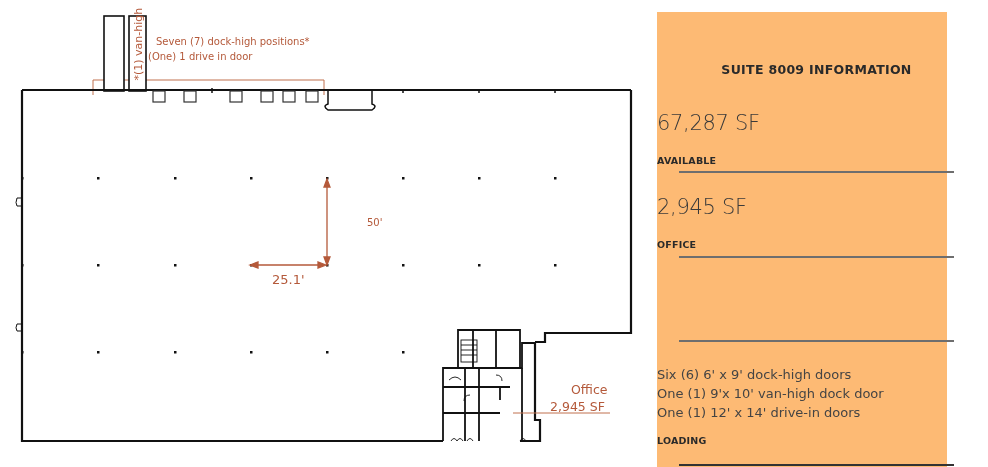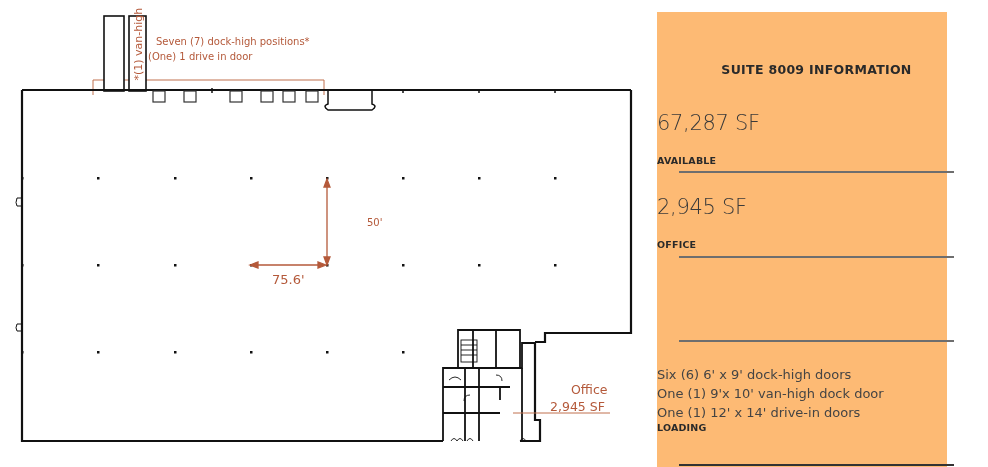--- a/index.html
+++ b/index.html
@@ -116,21 +116,21 @@
       <path d="M520,441 q3,-5 6,0"></path>
   </g>
 
   <line x1="513" y1="413" x2="610" y2="413" stroke="#c0704f" stroke-width="1"></line>
 </svg>
 
 <div class="annot" style="left:156px; top:34px;">Seven (7) dock-high positions*</div>
 <div class="annot" style="left:148px; top:49px;">(One) 1 drive in door</div>
 <div class="annot" style="left:103px; top:38px; font-size:11px; transform: rotate(-90deg); transform-origin: center; width:70px; text-align:center;">*(1) van-high</div>
 <div class="annot" style="left:335px; top:215px; font-size:10px;margin-left:32px;">50'</div>
-<div class="annot" style="left:272px; top:272px; font-size:13px;">75.6'</div>
+<div class="annot" style="left:272px; top:272px; font-size:13px;">25.1'</div>
 <div class="annot" style="left:571px; top:382px; font-size:12.5px;">Office</div>
 <div class="annot" style="left:550px; top:399px; font-size:12.5px;">2,945 SF</div>
 
 <div id="panel">
   <div class="panel-title">SUITE 8009 INFORMATION</div>
 
   <div class="stat" style="top:99px;">
     <div class="val">67,287 SF</div>
     <div class="lbl">AVAILABLE</div>
   </div>
@@ -141,16 +141,16 @@
     <div class="lbl">OFFICE</div>
   </div>
   <div class="rule" style="top:244px;"></div>
 
   <div class="rule" style="top:328px;"></div>
 
   <div class="stat" style="top:353px;">
     <div class="lines">Six (6) 6' x 9' dock-high doors</div>
     <div class="lines">One (1) 9'x 10' van-high dock door</div>
     <div class="lines">One (1) 12' x 14' drive-in doors</div>
-    <div class="lbl" style="margin-top:0;">LOADING</div>
+    <div class="lbl" style="margin-top:13px;">LOADING</div>
   </div>
   <div class="rule" style="top:452px; background:#333;"></div>
 </div>
 
 </body></html>

